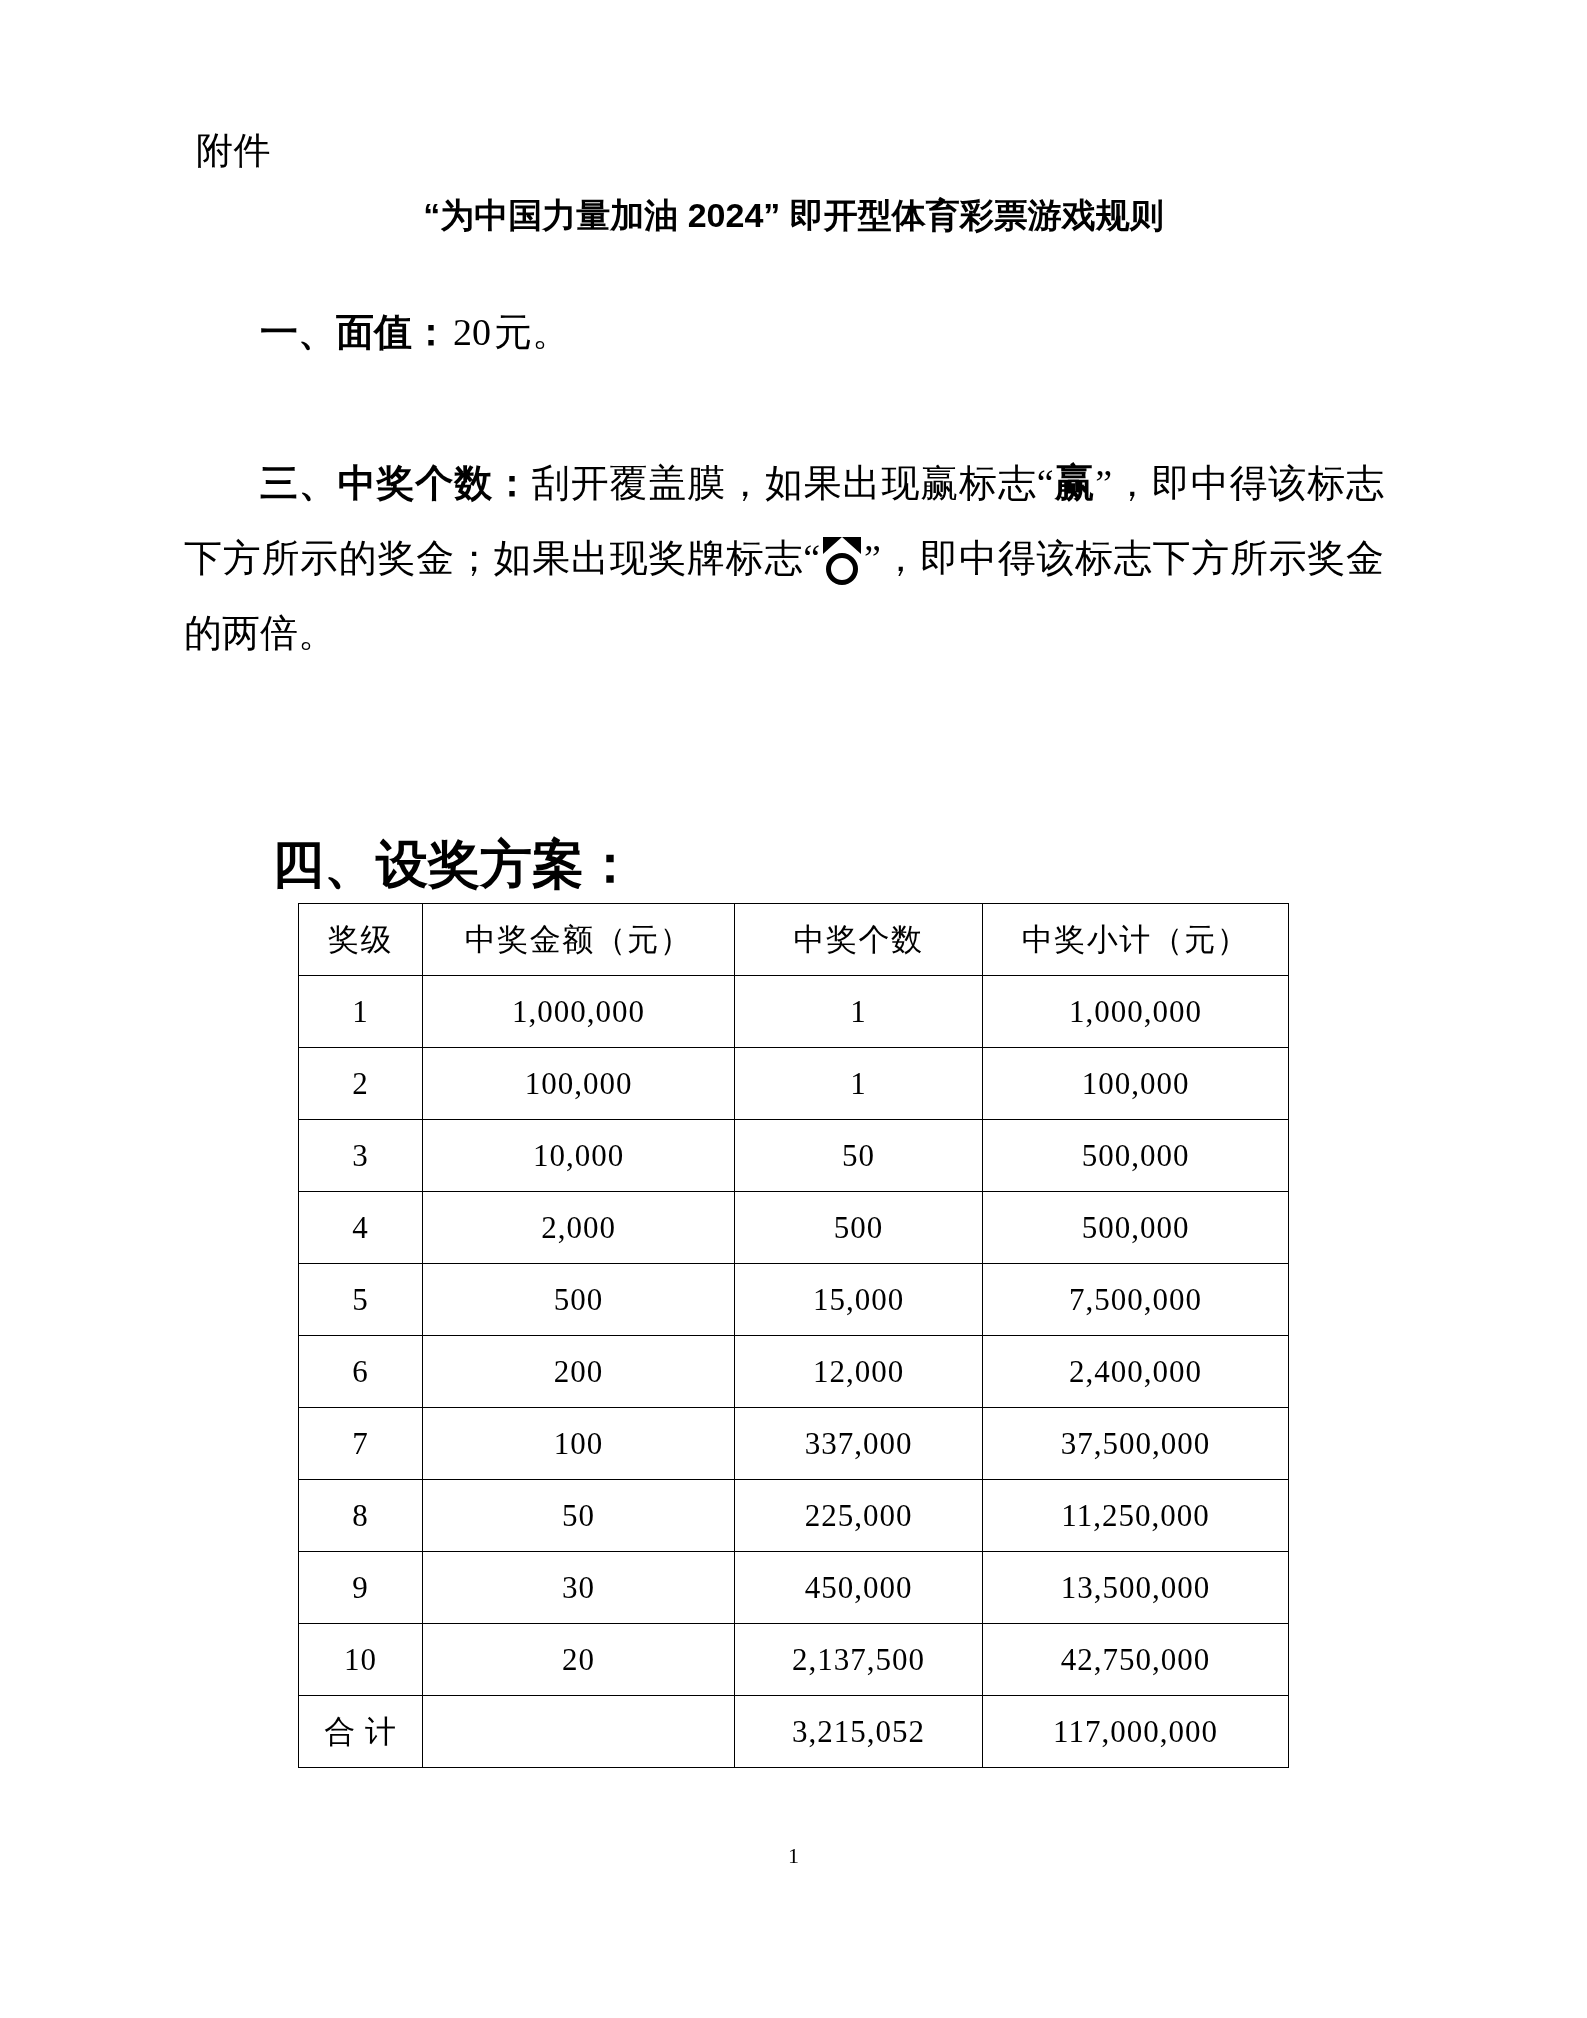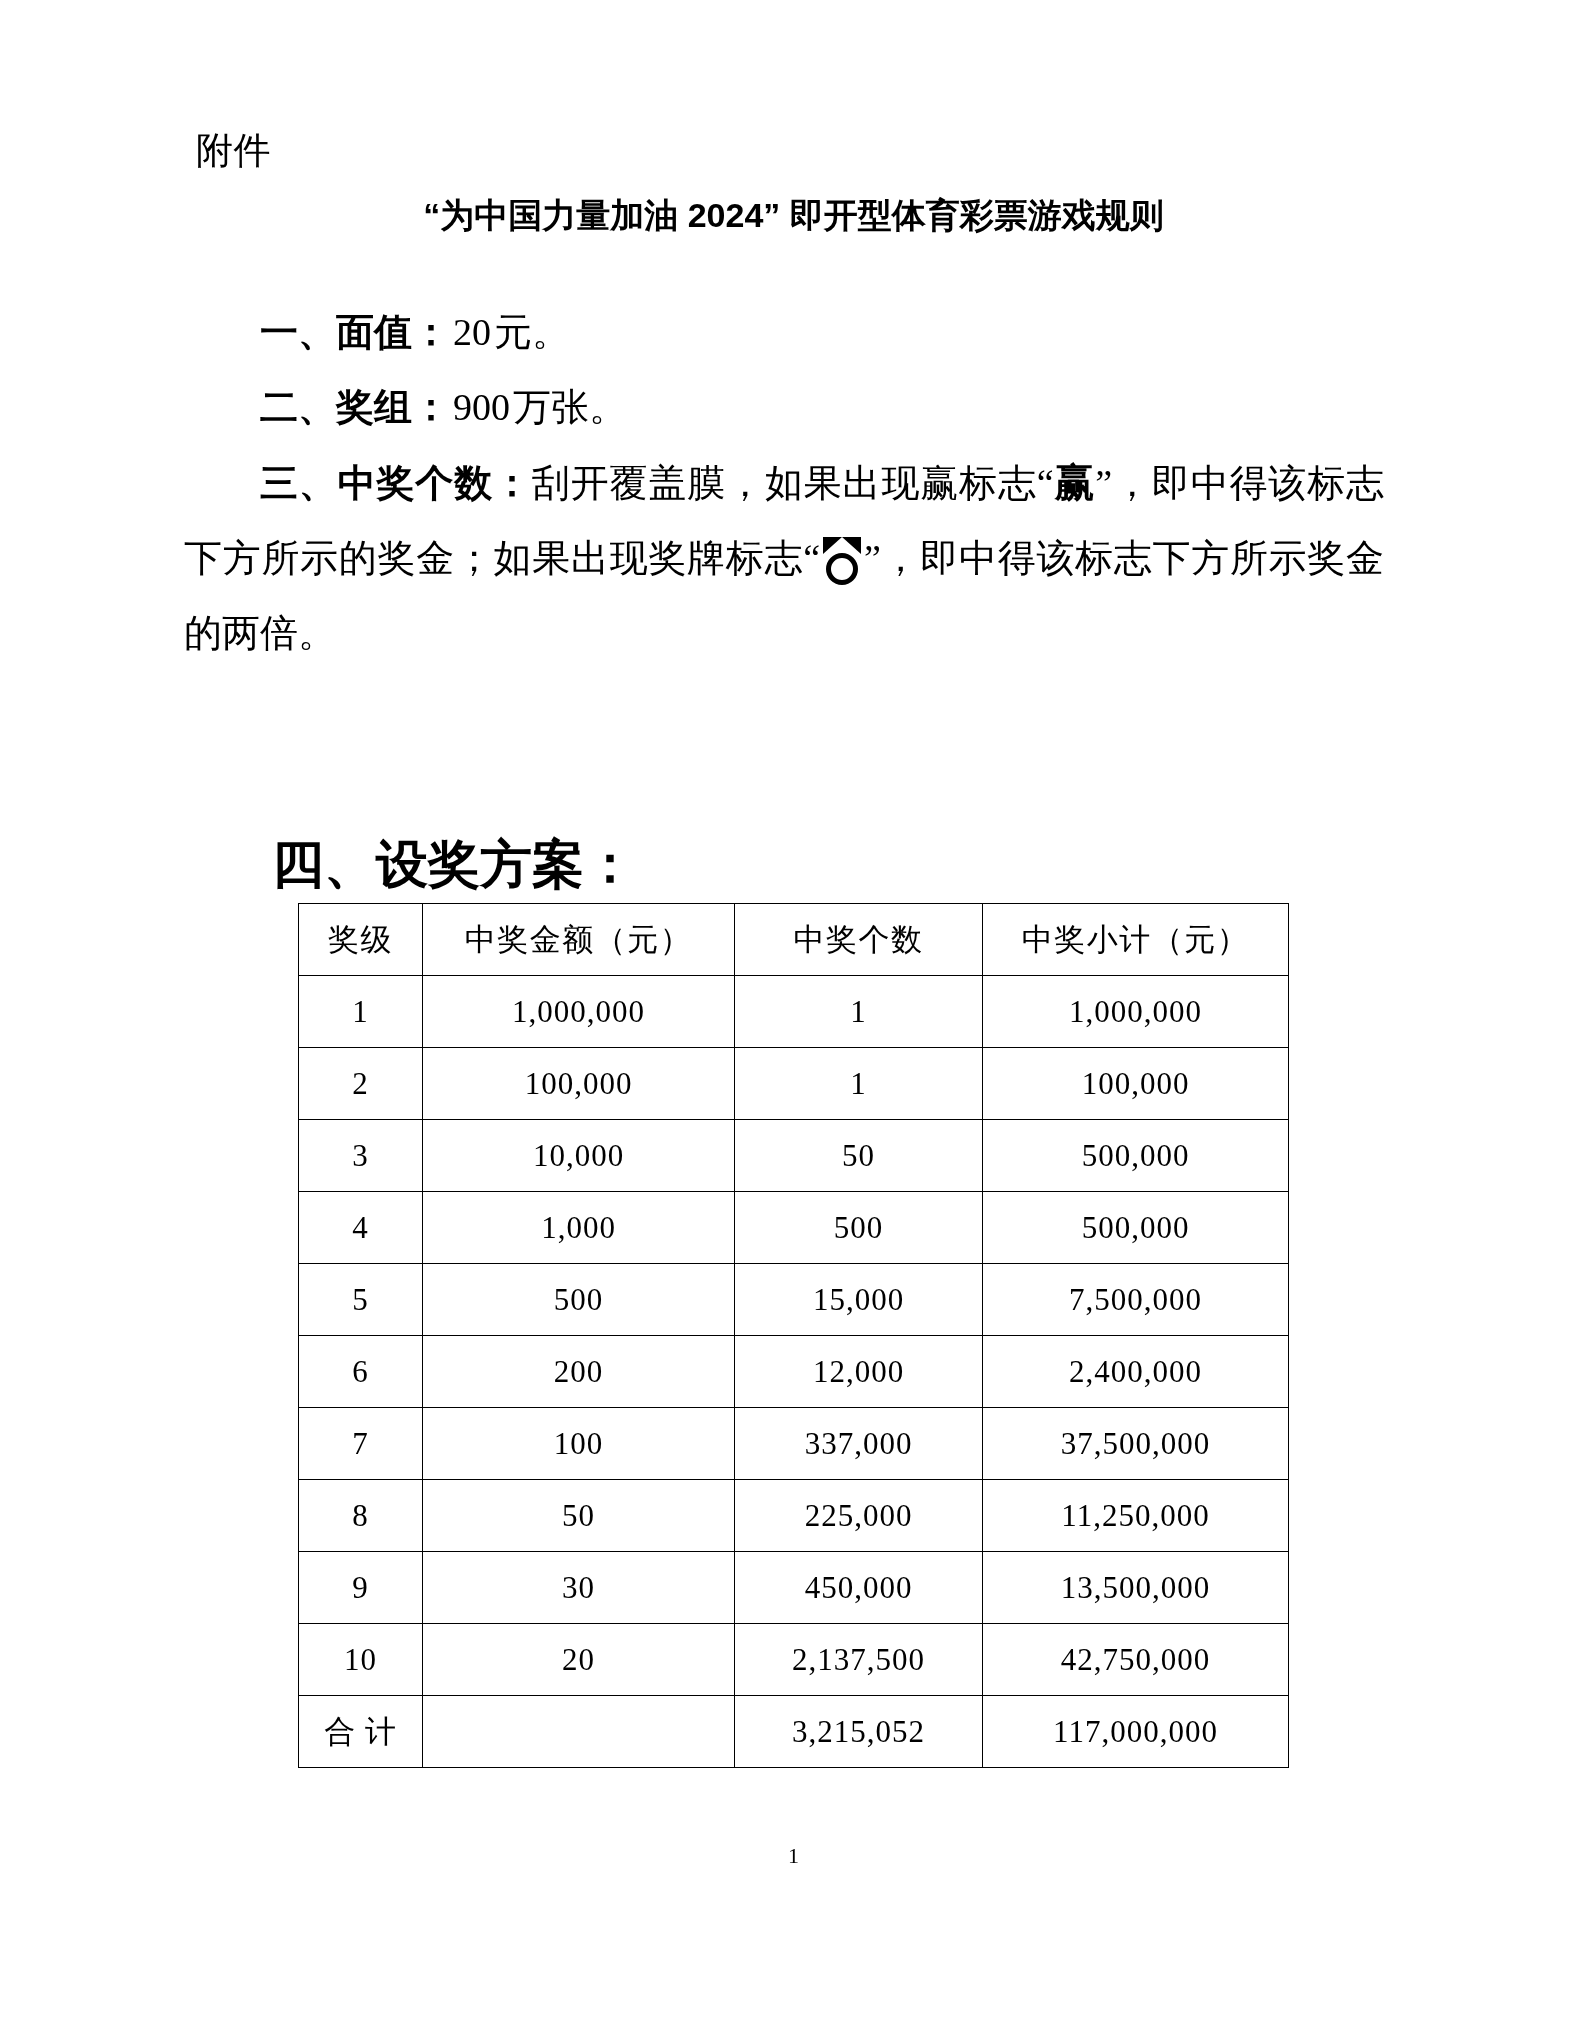--- a/index.html
+++ b/index.html
@@ -162,23 +162,20 @@
 <div class="page">
 
   <div class="attachment-label">附件</div>
 
   <div class="doc-title">“为中国力量加油 2024” 即开型体育彩票游戏规则</div>
 
   <div class="body-block" style="top:295px;">
     <p class="para"><span class="lead">一、面值：</span><span class="num">20</span><span>元。</span></p>
   </div>
 
-  <div class="body-block" style="top:370px;">
-    <p class="para"><span class="lead">二、奖组：</span><span class="num">900</span><span>万张。</span></p>
-  </div>
 
   <div class="body-block" style="top:445px;">
     <p class="para"><span class="lead">三、中奖个数：</span><span>刮开覆盖膜，如果出现赢标志“</span><span class="sym-win">赢</span><span>”，即中得该标志下方所示的奖金；如果出现奖牌标志“</span><span class="medal-icon"><span class="ribbon"></span><span class="disc"></span></span><span>”，即中得该标志下方所示奖金的两倍。</span></p>
   </div>
 
 
   <div class="section-heading" style="top:838px;">四、设奖方案：</div>
 
   <div class="prize-table-wrap">
     <table class="prize-table">
@@ -210,21 +207,21 @@
           <td>100,000</td>
         </tr>
         <tr>
           <td>3</td>
           <td>10,000</td>
           <td>50</td>
           <td>500,000</td>
         </tr>
         <tr>
           <td>4</td>
-          <td>1,000</td>
+          <td>2,000</td>
           <td>500</td>
           <td>500,000</td>
         </tr>
         <tr>
           <td>5</td>
           <td>500</td>
           <td>15,000</td>
           <td>7,500,000</td>
         </tr>
         <tr>

